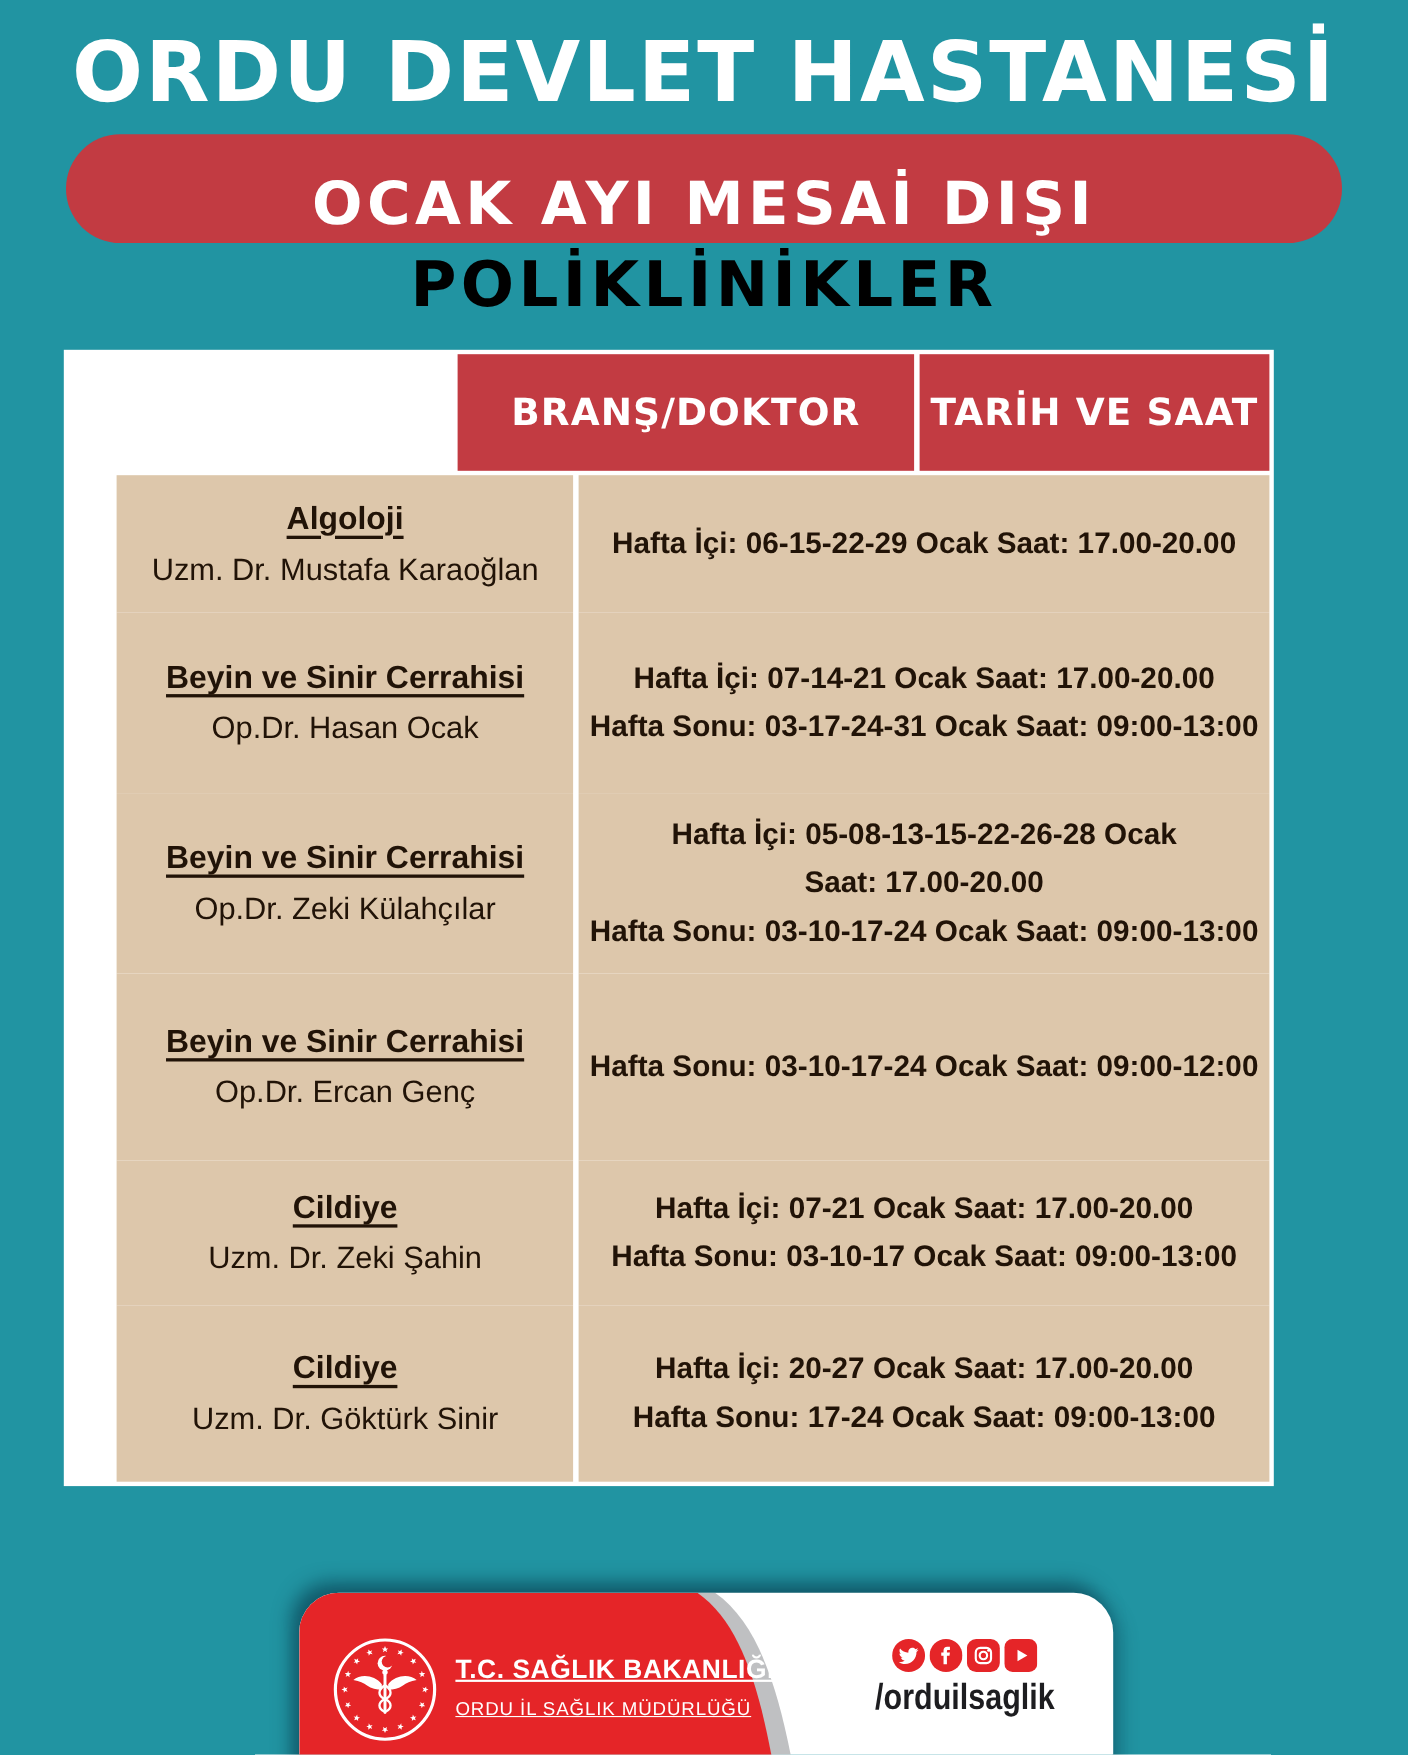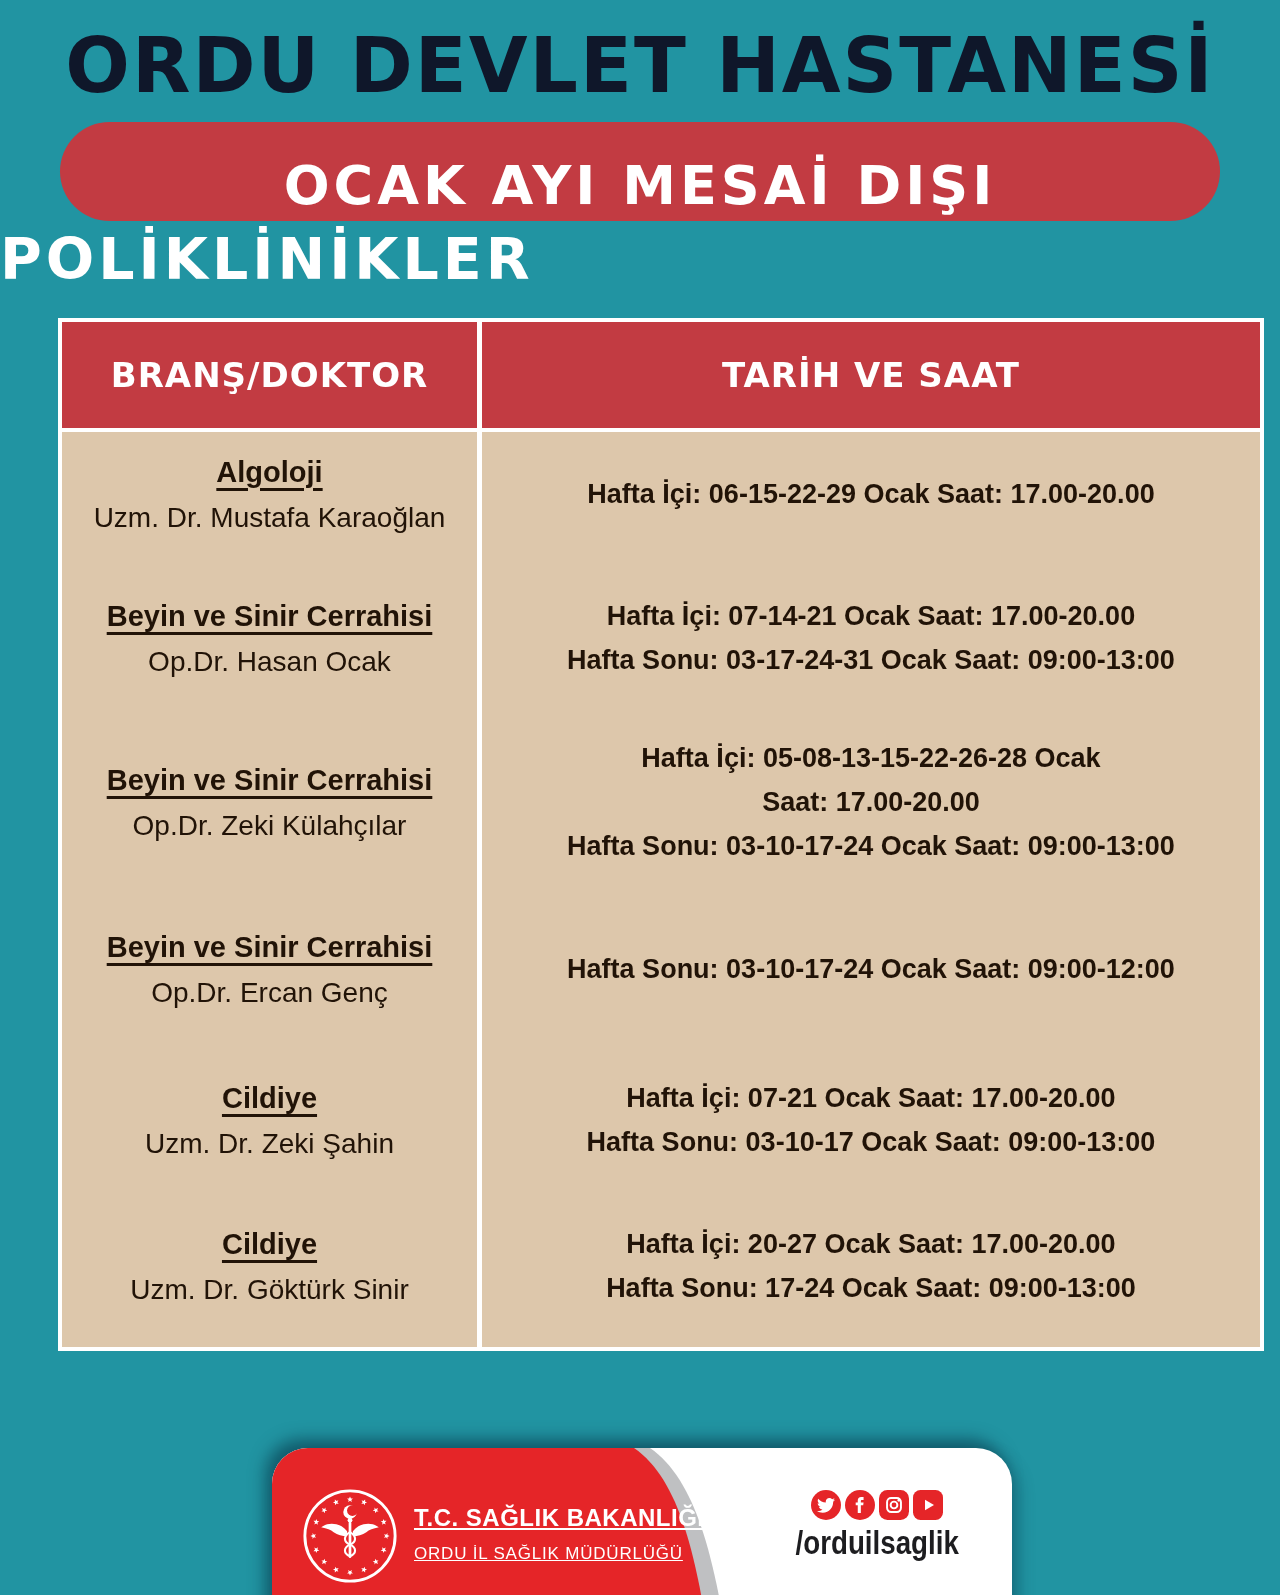--- a/index.html
+++ b/index.html
@@ -3,36 +3,36 @@
 <meta charset="utf-8">
 <style>
   html,body{margin:0;padding:0;}
   body{
     width:1280px;height:1595px;overflow:hidden;position:relative;
     background:#2194a2;
     font-family:"Liberation Sans",sans-serif;
   }
   
   .title{
-    margin:24px 0 0 0;text-align:center;color:#0f172a;
+    margin:24px 0 0 0;text-align:center;color:#ffffff;
     font:800 76px/1.1 "DejaVu Sans",sans-serif;letter-spacing:2px;
   }
   .pill{
     width:1160px;height:99px;margin:14px auto 0;background:#c23b42;
     border-radius:54px;display:flex;align-items:center;justify-content:center;
   }
   .pill-text{color:#fff;font:800 54px "DejaVu Sans",sans-serif;letter-spacing:4px;margin-top:28px;}
   .subtitle{
-    margin:9px 0 0 0;text-align:left;color:#ffffff;
+    margin:9px 0 0 0;text-align:center;color:#000000;
     font:800 57px/1.05 "DejaVu Sans",sans-serif;letter-spacing:4px;
   }
   
   .table{
-    position:absolute;left:58px;top:318px;width:1206px;box-sizing:border-box;
-    background:#ffffff;padding:4px;display:flex;flex-direction:column;gap:4px;
+    position:absolute;left:58px;top:318px;width:1100px;box-sizing:border-box;
+    background:#ffffff;padding:4px;display:flex;flex-direction:column;gap:4px;align-items:flex-end;
   }
   .trow{display:flex;gap:5px;}
   .cell{
     display:flex;flex-direction:column;align-items:center;justify-content:center;
     text-align:center;box-sizing:border-box;padding:0 10px;
   }
   .c1{width:415px;flex:none;}
   .c2{flex:1;}
   .thead{height:106px;}
   .thead .cell{background:#c23b42;color:#ffffff;

